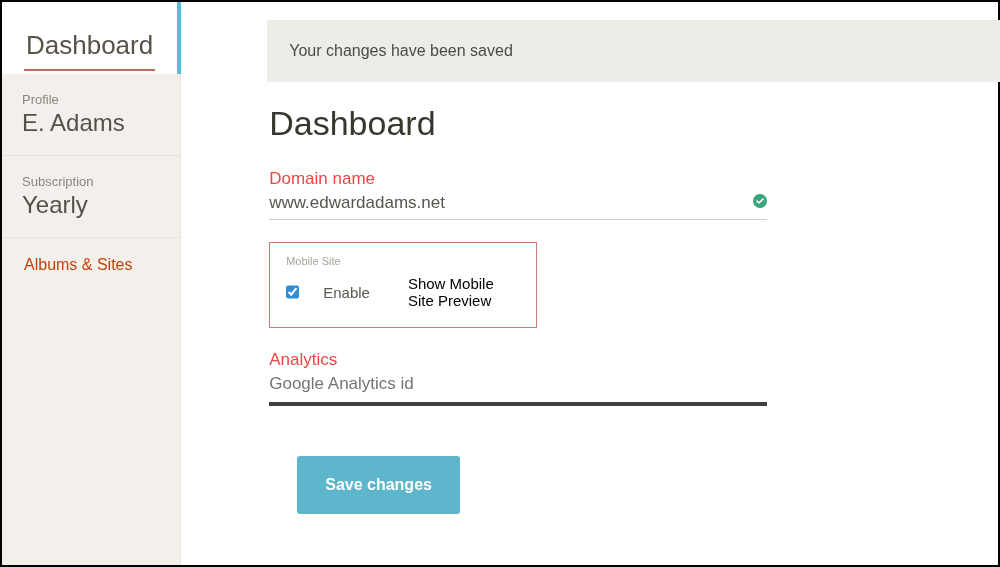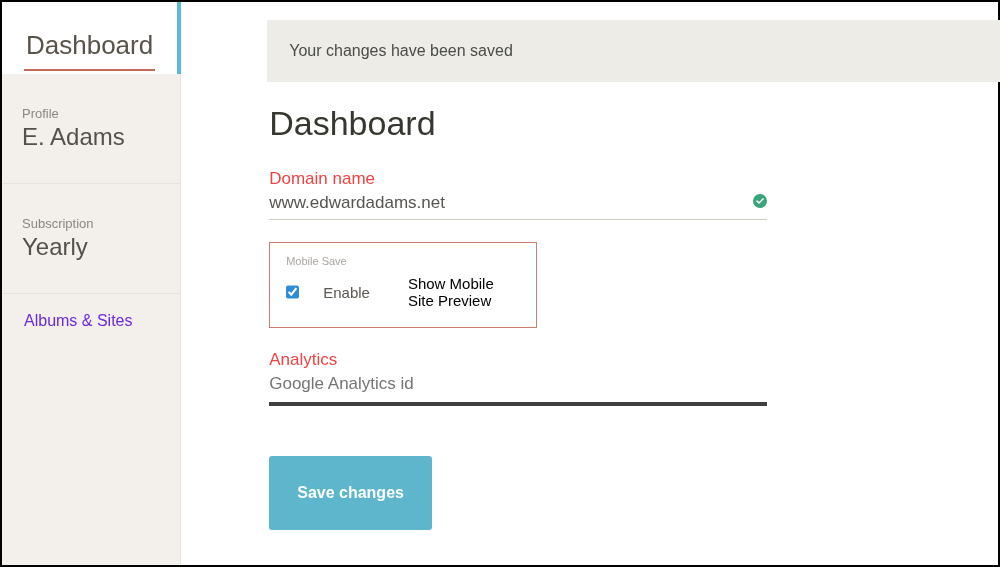--- a/index.html
+++ b/index.html
@@ -1,28 +1,28 @@
 <!DOCTYPE html>
 <html><head>
 <meta charset="utf-8">
 <style>
   * { box-sizing: border-box; margin: 0; padding: 0; }
   html, body { width: 1000px; height: 567px; font-family: "Segoe UI", "Helvetica Neue", Arial, sans-serif; }
   .outer { width: 1000px; height: 567px; border: 2px solid #000; background: #fff; position: relative; }
   .layout { display: flex; height: 100%; }
   .sidebar { width: 232px; background: #f3f0ec; border-right: 1px solid #e8e5e0; display: flex; flex-direction: column; }
-  .sidebar-item { padding: 32px 20px; border-bottom: 1px solid #e6e3de; }
+  .sidebar-item { padding: 18px 20px; border-bottom: 1px solid #e6e3de; }
   .sidebar-label { font-size: 13px; color: #8a8780; }
   .sidebar-value { font-size: 24px; color: #555049; font-weight: 400; margin-top: 2px; }
   .sidebar-title {
     font-size: 26px; color: #585248; font-weight: 400;
     border-bottom: 2px solid #c4695b; padding: 10px 2px 8px 2px; display: inline-block;
   }
   .sidebar-tab { padding: 18px 22px 20px 22px; border-right: 4px solid #58bcd6; background: #fff; height: 72px; margin-right: -1px; }
-  .albums-link { color: #6d28d9; font-size: 16px; padding: 18px 22px; }
+  .albums-link { color: #c2410c; font-size: 16px; padding: 18px 22px; }
   .content { flex: 1; padding: 0 0 0 0; position: relative; }
   .flash {
     background: #edece7; color: #4b4b48; padding: 22px 0 22px 22px;
     font-size: 16px; margin-left: 86px; margin-top: 18px; width: 790px;
   }
   .main-inner { padding: 22px 60px 0 88px; }
   .page-title { font-size: 34px; color: #373730; font-weight: 400; margin-bottom: 26px; }
   .field-group { margin-bottom: 22px; }
   .field-label { font-size: 17px; color: #ef4444; margin-bottom: 2px; display: block; }
   .domain-row { display: flex; align-items: center; border-bottom: 1px solid #cfccc4; width: 498px; padding-bottom: 4px; }
@@ -30,23 +30,24 @@
   .settings-box { border: 1.5px solid #d07a70; padding: 12px 18px 18px 16px; width: 268px; margin-bottom: 22px; }
   .settings-title { font-size: 19px; font-weight: 700; color: #2e2d26; margin-bottom: 18px; }
   .settings-sub { font-size: 11px; color: #a8a59d; margin-bottom: 8px; }
   .enable-row { display: flex; align-items: center; gap: 24px; }
   .cb { width: 14px; height: 14px; accent-color: #2f8dd6; }
   .enable-label { font-size: 15px; color: #5b5850; }
   .preview-link { color: #000000; font-size: 15px; margin-left: 14px; cursor: pointer; }
   .analytics-row { border-bottom: 4px solid #404040; width: 498px; padding-bottom: 6px; }
   .analytics-input { border: none; font-size: 17px; color: #a7a49c; width: 100%; outline: none; background: transparent; padding: 2px 0; }
   .save-btn {
-    background: #5db6cc; color: #fff; border: none; padding: 28px 28px;
+    background: #5db6cc; color: #fff; border: none; padding: 20px 28px;
     font-size: 16px; border-radius: 3px; cursor: pointer; margin-top: 28px;
     font-weight: 600;
+    margin-left: 28px;
   }
   .check-svg { display:inline-block; vertical-align:middle; }
 </style>
 </head>
 <body>
 
 <div class="outer">
   <div class="layout">
     <div class="sidebar">
 
@@ -80,21 +81,21 @@
             <span class="check-svg">
               <svg width="14" height="14" viewBox="0 0 14 14">
                 <circle cx="7" cy="7" r="7" fill="#3aa57a"></circle>
                 <path d="M4 7.2 L6 9 L10 5" stroke="#fff" stroke-width="1.6" fill="none" stroke-linecap="round" stroke-linejoin="round"></path>
               </svg>
             </span>
           </div>
         </div>
 
         <div class="settings-box">
-          <div class="settings-sub">Mobile Save</div>
+          <div class="settings-sub">Mobile Site</div>
           <div class="enable-row">
             <input type="checkbox" class="cb" checked="" style="">
             <span class="enable-label">Enable</span>
             <span class="preview-link">Show Mobile Site Preview</span>
           </div>
         </div>
 
         <div class="field-group">
           <label class="field-label">Analytics</label>
           <div class="analytics-row">

